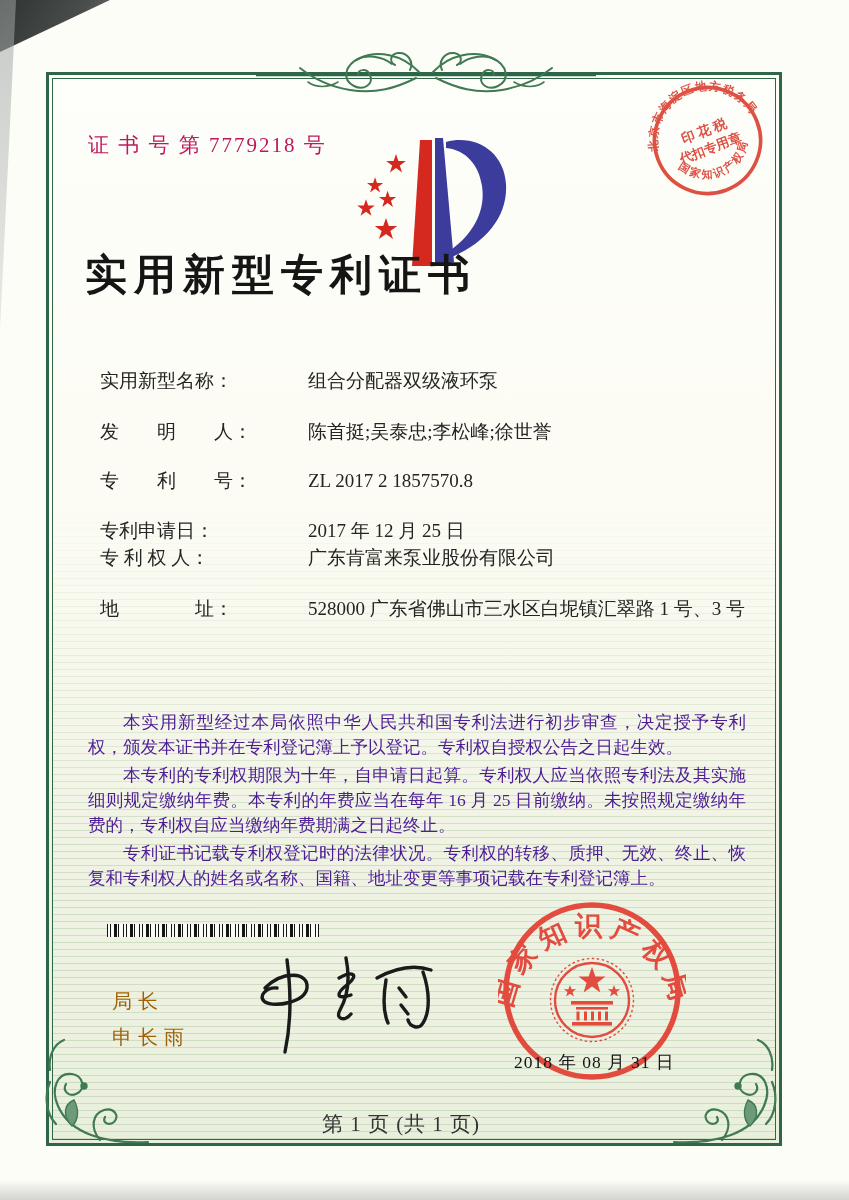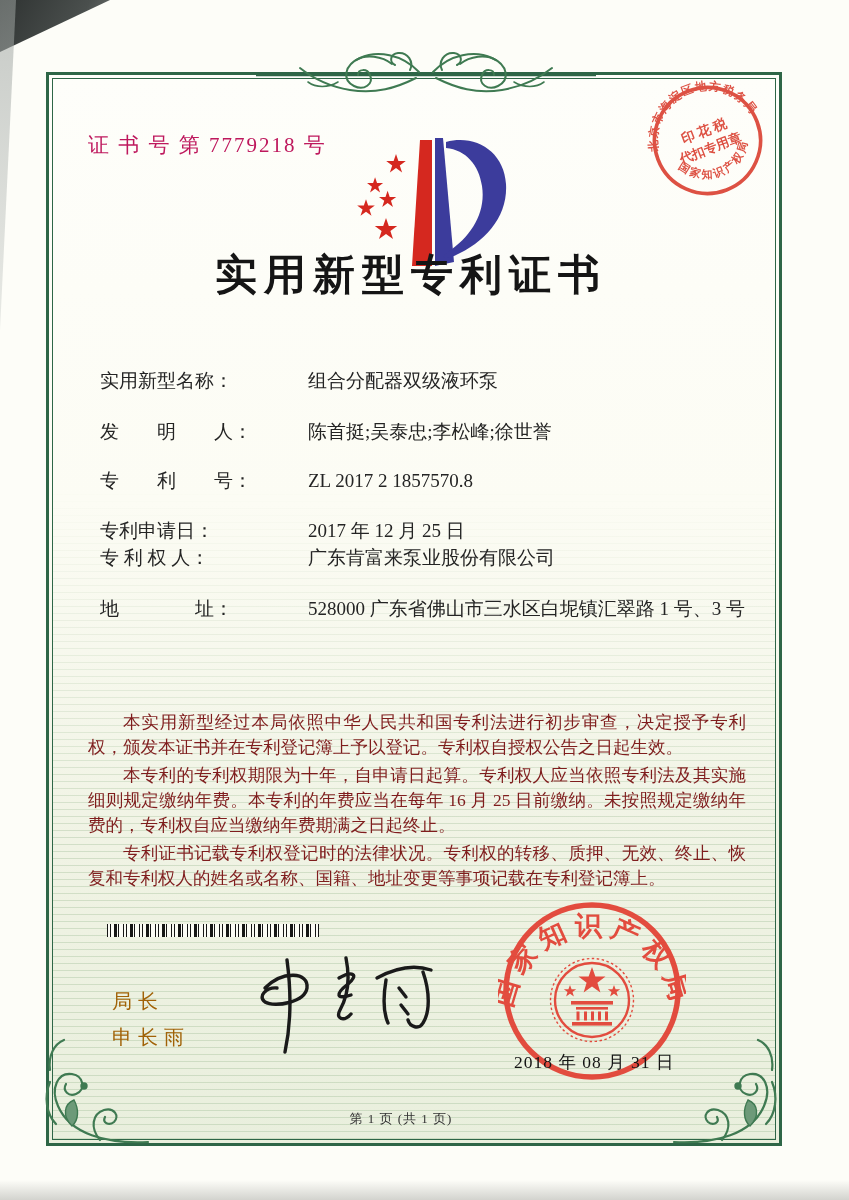--- a/index.html
+++ b/index.html
@@ -21,34 +21,34 @@
          background:linear-gradient(180deg,#fefefa 0%,#fcfcf4 40%,#f0f3e4 72%,#e9efdd 100%);}
   .frame-inner{position:absolute;inset:3px;border:1px solid #2e6647;}
   .guilloche{position:absolute;inset:4px;pointer-events:none;
      background:repeating-linear-gradient(0deg,rgba(140,176,132,.30) 0 1px,rgba(0,0,0,0) 1px 7px);
      -webkit-mask-image:linear-gradient(180deg,rgba(0,0,0,0) 38%,#000 72%);
      mask-image:linear-gradient(180deg,rgba(0,0,0,0) 38%,#000 72%);}
   .ornament{position:absolute;pointer-events:none;}
   
   .abs{position:absolute;}
   .cert-no{left:88px;top:131px;font-size:21px;letter-spacing:2px;color:#be185d;}
-  .title{left:46px;top:247px;width:730px;text-align:center;font-size:42px;font-weight:bold;
-         letter-spacing:7px;color:#151515;}
+  .title{left:46px;top:247px;width:730px;font-size:42px;font-weight:bold;
+         letter-spacing:7px;color:#151515;padding-left:39px;}
   .row{left:100px;width:660px;font-size:19px;white-space:nowrap;color:#242424;}
   .row .lbl{display:inline-block;width:208px;}
   .grant-no{position:absolute;left:480px;top:0;}
   .paras{left:88px;top:710px;width:658px;font-size:17.5px;line-height:25px;
-         text-align:justify;color:#7f1d1d;}
+         text-align:justify;color:#4c1d95;}
   .paras p{margin:0 0 3px 0;text-indent:2em;}
   .barcode{left:107px;top:924px;width:212px;height:13px;
      background:repeating-linear-gradient(90deg,#151515 0 1.5px,#fbfbf5 1.5px 3px,
         #151515 3px 4px,#fbfbf5 4px 7.5px,#151515 7.5px 10px,#fbfbf5 10px 11.5px,
         #151515 11.5px 12.5px,#fbfbf5 12.5px 16px);}
   .signer{left:112px;font-size:20px;letter-spacing:6px;color:#a16207;}
-  .footer{left:46px;top:1110px;width:710px;text-align:center;font-size:13px;
+  .footer{left:46px;top:1110px;width:710px;text-align:center;font-size:21px;
           letter-spacing:1px;color:#333;}
   .seal-date{left:514px;top:1050px;font-size:17.5px;letter-spacing:1px;color:#141414;z-index:6;}
   svg{display:block;}
   .red-stamp{transform:rotate(-21deg);}
 </style>
 </head>
 <body>
 
 <div id="photo">
 

